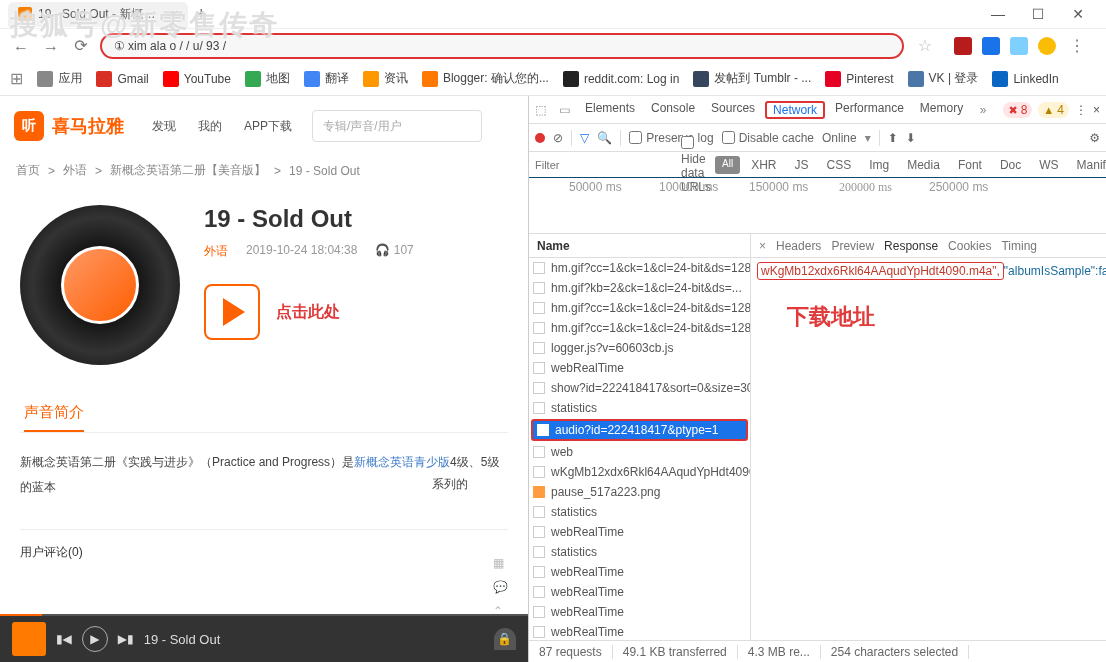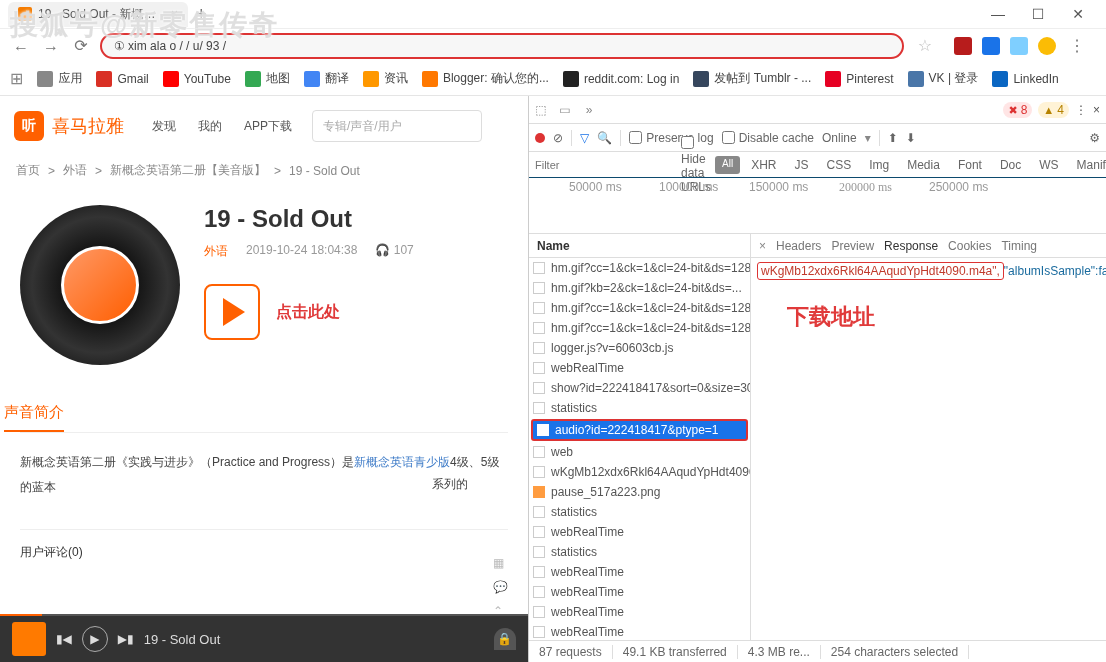--- a/index.html
+++ b/index.html
@@ -19,35 +19,35 @@
 .url-tail{display:flex;align-items:center;margin-left:10px;gap:10px}
 .url-tail .ico{width:18px;height:18px;border-radius:3px}
 .bookbar{height:34px;display:flex;align-items:center;padding:0 10px;border-bottom:1px solid #e5e5e5;gap:14px;color:#444}
 .bk{display:flex;align-items:center;gap:5px}
 .bk .ic{width:16px;height:16px;border-radius:2px}
 .content{flex:1;display:flex;min-height:0}
 .page{flex:1;padding:0;overflow:hidden;position:relative}
 .page-top{display:flex;align-items:center;padding:10px 14px;height:60px}
 .logo{display:flex;align-items:center;gap:8px}
 .logo .mk{width:30px;height:30px;background:#ff6000;border-radius:6px;display:flex;align-items:center;justify-content:center;color:#fff;font-size:14px;font-weight:bold}
-.logo .tx{color:#ff6000;font-size:18px;font-weight:normal}
+.logo .tx{color:#ff6000;font-size:18px;font-weight:bold}
 .topnav{display:flex;gap:22px;margin-left:28px;font-size:14px;color:#555}
 .search{margin-left:20px;border:1px solid #ddd;border-radius:4px;height:32px;padding:0 10px;color:#aaa;display:flex;align-items:center;width:170px}
 .crumb{padding:6px 16px;color:#888;display:flex;gap:8px;align-items:center}
 .trackwrap{display:flex;padding:20px;gap:24px}
 .art{width:160px;height:160px;border-radius:80px;background:radial-gradient(circle,#333 28%,#111 30%,#333 60%,#000 100%);position:relative;display:flex;align-items:center;justify-content:center}
 .art .lbl{width:78px;height:78px;border-radius:40px;background:linear-gradient(135deg,#ff9966,#ff5e00);border:3px solid #fff}
 .tinfo h1{font-size:24px;font-weight:600;color:#333;margin-bottom:10px}
 .meta{display:flex;gap:18px;color:#999;font-size:13px;margin-bottom:24px}
 .meta .cat{color:#ff6000}
 .playrow{display:flex;align-items:center;gap:16px}
 .playbtn{width:56px;height:56px;border:2px solid #ff6000;border-radius:8px;display:flex;align-items:center;justify-content:center}
 .playtri{width:0;height:0;border-left:22px solid #ff6000;border-top:14px solid transparent;border-bottom:14px solid transparent;margin-left:4px}
 .clickhint{font-size:16px;color:#e03a3a;font-weight:bold}
-.tabs2{padding:0 4px;margin-top:18px}
+.tabs2{padding:0 24px;margin-top:18px}
 .tabs2 .tb{font-size:15px;color:#ff6000;padding-bottom:8px;border-bottom:2px solid #ff6000;display:inline-block}
 .hr{height:1px;background:#eee;margin:0 20px}
 .desc{padding:16px 20px;color:#444;font-size:14px;line-height:1.8}
 .desc .lk{color:#3f7cc8}
 .fab{position:absolute;right:20px;top:460px;display:flex;flex-direction:column;gap:10px;color:#bbb;font-size:18px}
 .hr2{height:1px;background:#eee;margin:14px 20px 0}
 .comments{padding:14px 20px;font-size:12px;color:#333}
 .player{position:absolute;bottom:0;left:0;right:0;height:46px;background:#333;display:flex;align-items:center;padding:0 12px;color:#ddd}
 .player .th{width:34px;height:34px;background:#ff7a00;border-radius:3px}
 .player .pc{margin:0 10px;font-size:16px;display:flex;gap:10px;align-items:center}
@@ -255,20 +255,28 @@
   </div>
   <span class="ttl">19 - Sold Out</span>
   <span class="lck">🔒</span>
  </div>
 </div>
 
 <div class="dev">
  <div class="dev-tabs">
   <span class="sel">⬚</span>
   <span class="sel">▭</span>
+  <span id="devtabs" style="display:flex">
+            <span class="t">Elements</span>
+            <span class="t">Console</span>
+            <span class="t">Sources</span>
+            <span class="t act">Network</span>
+            <span class="t">Performance</span>
+            <span class="t">Memory</span>
+          </span>
   <span class="sel">»</span>
   <div class="warn">
    <span class="badge be">✖ <span>8</span></span>
    <span class="badge bw">▲ <span>4</span></span>
    <span>⋮</span>
    <span>×</span>
   </div>
  </div>
  <div class="dev-tb2">
   <span class="rec"></span>

